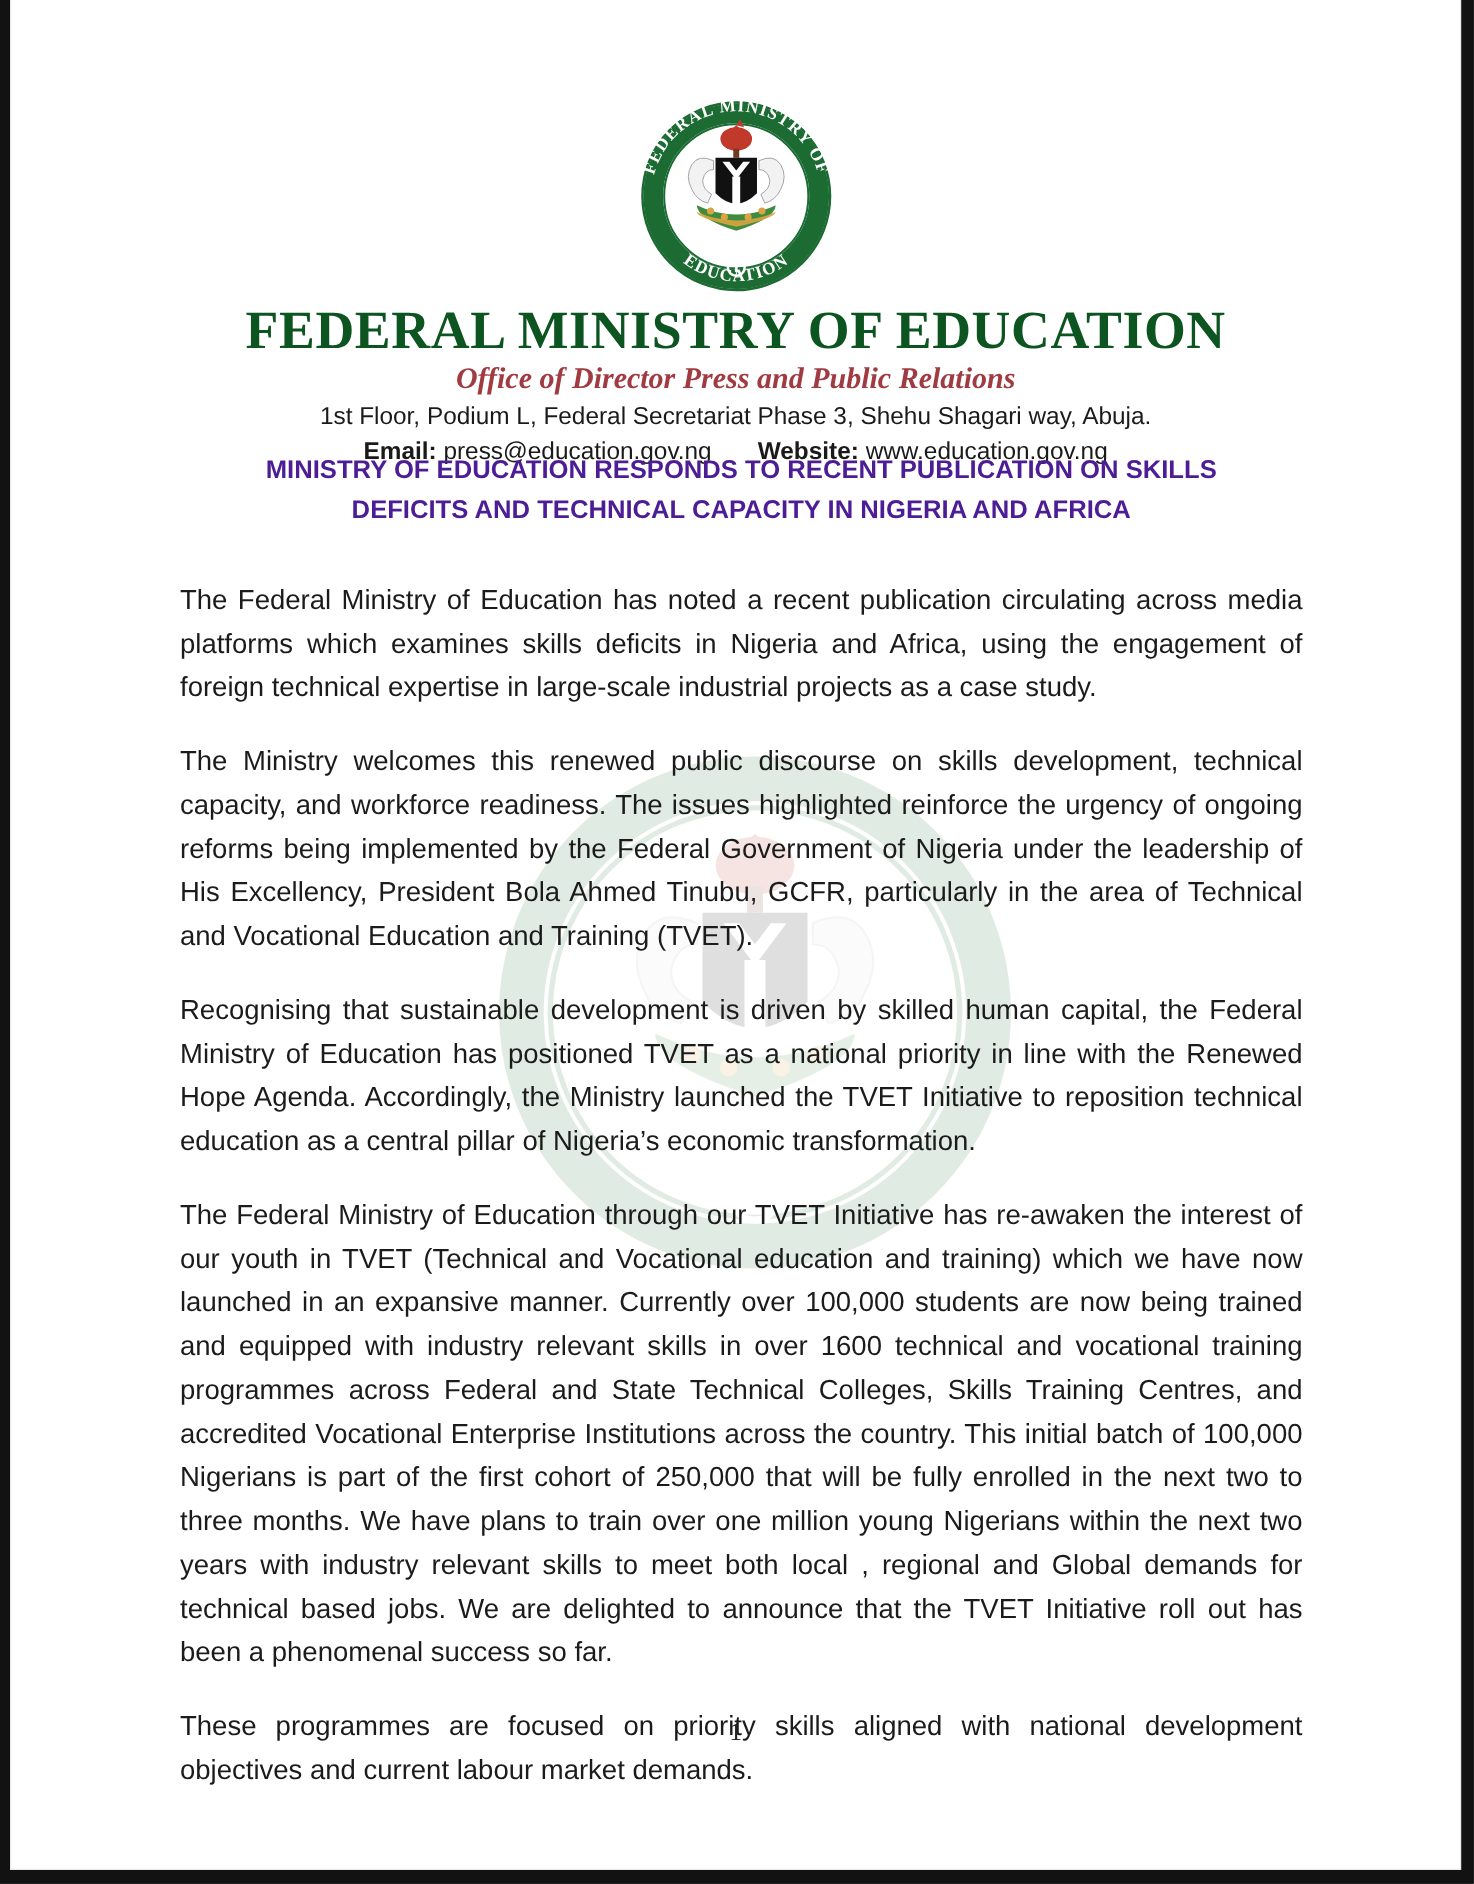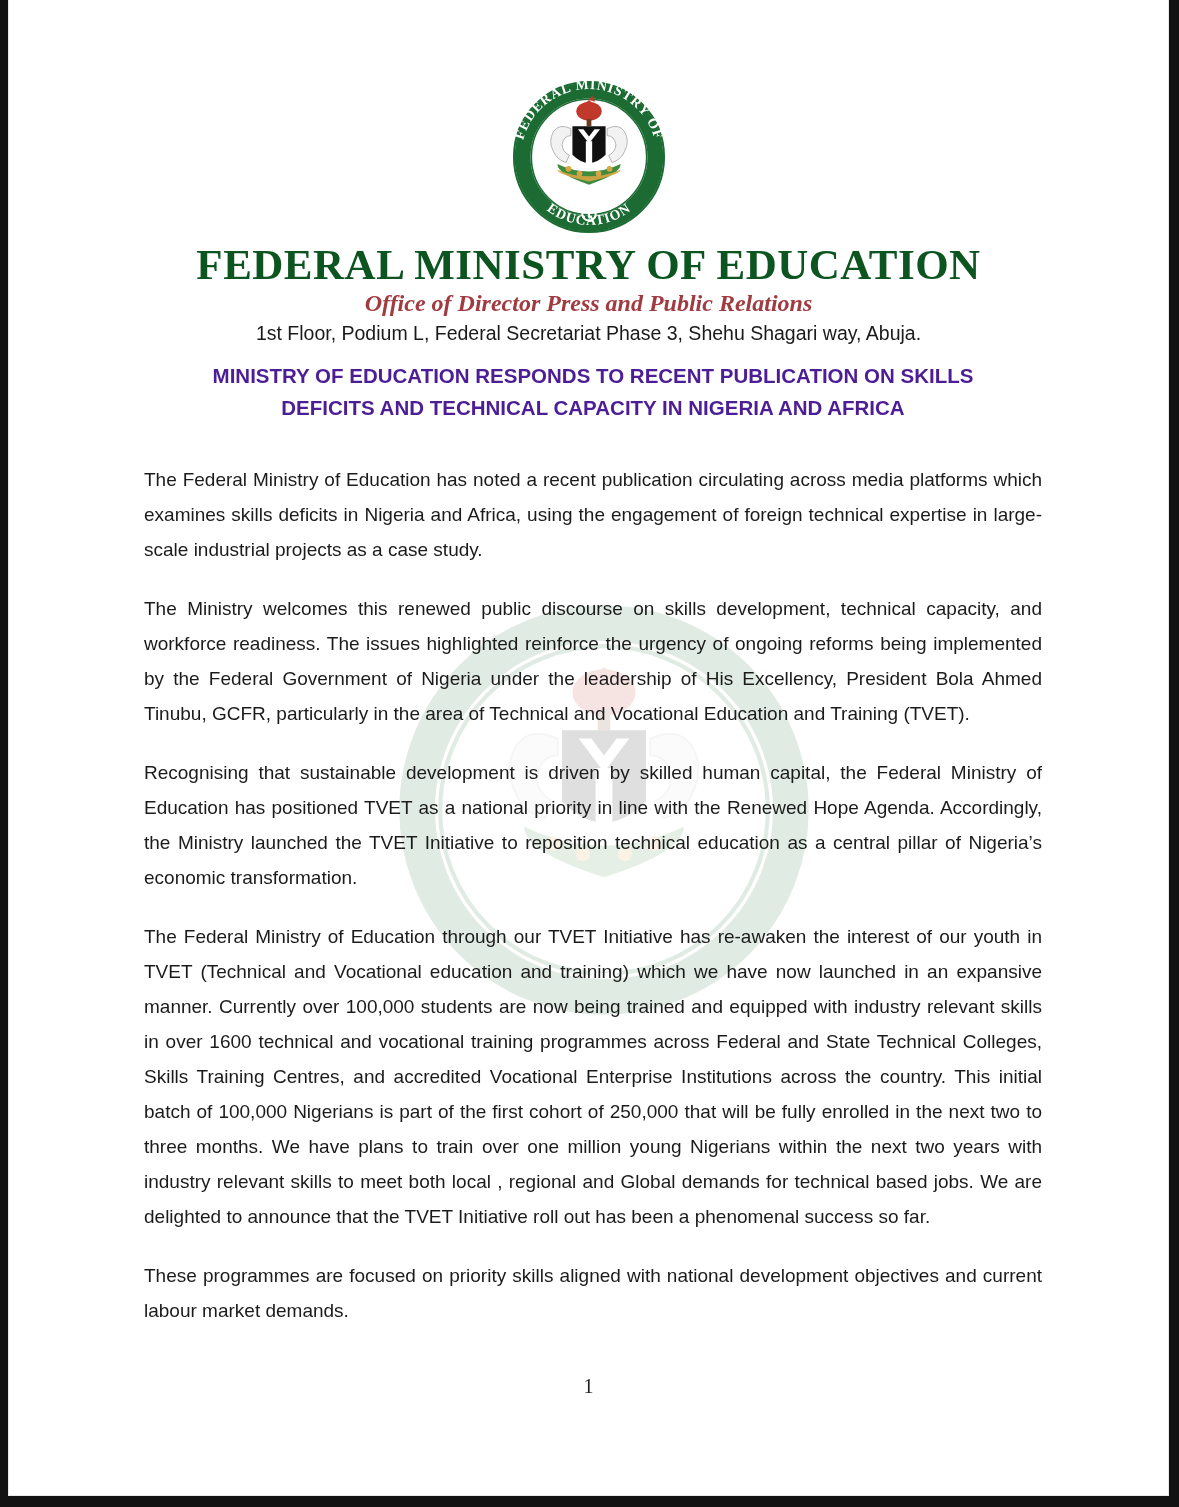--- a/index.html
+++ b/index.html
@@ -121,21 +121,21 @@
     text-align: center;
     font-size: 20.5px;
     font-weight: bold;
     color: #4c1d95;
     line-height: 1.55;
     padding: 0 24px;
     margin-bottom: 38px;
   }
 
   .para {
-    font-size: 19px;
+    font-size: 22px;
     color: #1b1b1b;
     line-height: 35px;
     text-align: justify;
     text-justify: inter-word;
     margin: 0 0 24px 0;
   }
   .para:last-of-type { margin-bottom: 0; }
 
   #page-number {
     position: absolute;
@@ -231,20 +231,27 @@
         <circle cx="126" cy="115" r="3.6" fill="#d9a441"></circle>
 
         <circle cx="100" cy="172" r="8.5" fill="none" stroke="#ffffff" stroke-width="2.5"></circle>
         <rect x="98.6" y="167" width="2.8" height="10" rx="1.2" fill="#ffffff"></rect>
       </svg>
     </div>
 
     <div class="lh-ministry">FEDERAL MINISTRY OF EDUCATION</div>
     <div class="lh-office">Office of Director Press and Public Relations</div>
     <div class="lh-address">1st Floor, Podium L, Federal Secretariat Phase 3, Shehu Shagari way, Abuja.</div>
+    <div class="lh-contact">
+      <b>Email:</b>
+      <span>press@education.gov.ng</span>
+      <span class="contact-gap"></span>
+      <b>Website:</b>
+      <span>www.education.gov.ng</span>
+    </div>
   </div>
 
   <div id="doc-body">
 
 
 
     <div id="doc-title">
       <span>MINISTRY OF EDUCATION RESPONDS TO RECENT PUBLICATION ON SKILLS DEFICITS AND</span>
       <span>TECHNICAL CAPACITY IN NIGERIA AND AFRICA</span>
     </div>

